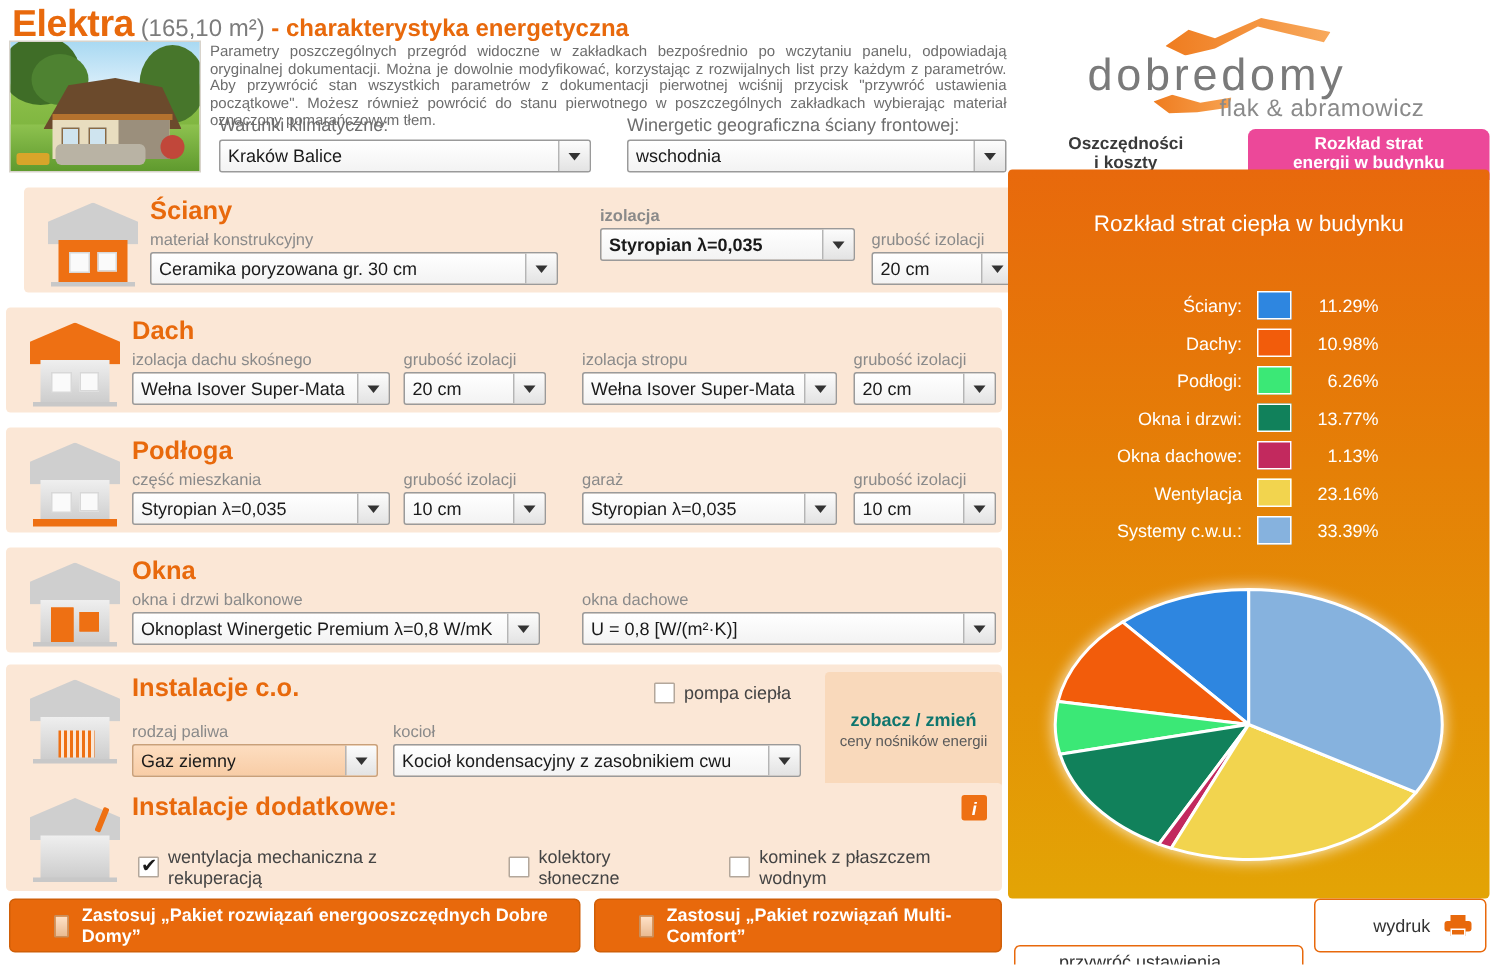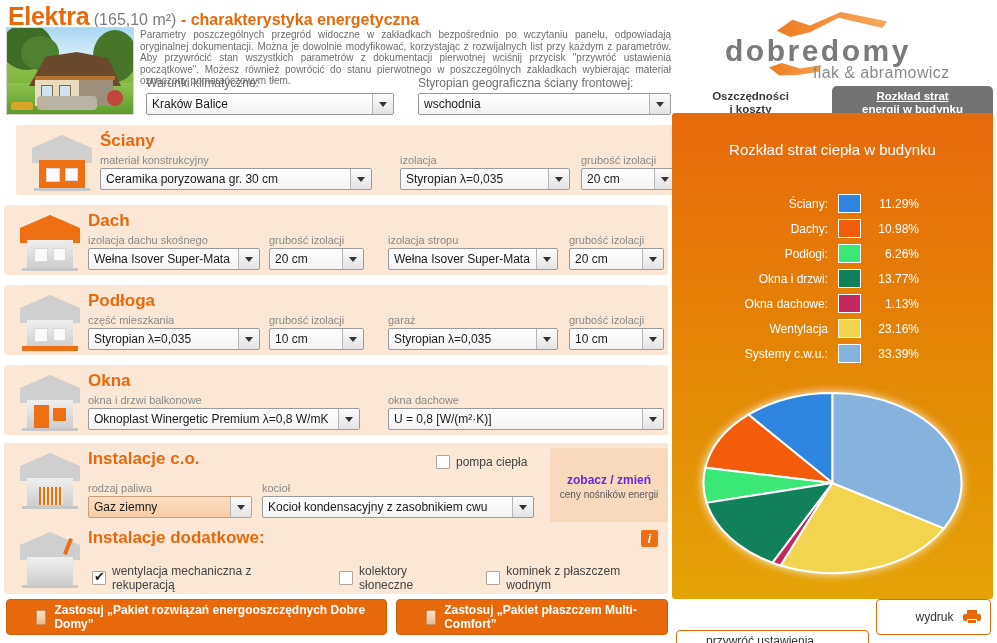--- a/index.html
+++ b/index.html
@@ -155,21 +155,21 @@
     font-size: 13px; color: #1a1a1a; line-height: 16px;
   }
   .cb-row { font-size: 12px; color: #444; display:inline-flex; align-items:center; gap:6px; }
 
   .pricebox {
     position: absolute; left: 546px; top: 5px; width: 118px; height: 77px;
     background: #f9d9bb; border-radius: 3px;
     display: flex; flex-direction: column; align-items: center; justify-content: center;
     text-align: center;
   }
-  .pricebox .b1 { font-size: 12px; font-weight: bold; color: #6d28d9; }
+  .pricebox .b1 { font-size: 12px; font-weight: bold; color: #0f766e; }
   .pricebox .b2 { font-size: 10px; color: #5a5a5a; margin-top: 2px; }
 
   .infobtn {
     position: absolute; right: 10px; top: 8px;
     width: 17px; height: 17px; background: #ee7013; color:#fff;
     font-style: italic; font-weight: bold; font-size: 12px;
     display:flex; align-items:center; justify-content:center; border-radius:2px;
   }
 
   
@@ -180,21 +180,21 @@
   }
   .tabs { position: absolute; left: 672px; top: 86px; width: 321px; height: 34px; }
   .tab {
     position: absolute; top: 0; height: 34px;
     display: flex; align-items: center; justify-content: center;
     text-align: center; font-size: 11.5px; font-weight: bold;
     line-height: 13px; border-radius: 5px 5px 0 0;
     cursor: default;
   }
   .tab.inactive { left: 0; width: 157px; background: #ffffff; color: #3a3a3a; }
-  .tab.active { left: 160px; width: 161px; background: #737373; color: #ffffff; text-decoration: underline; }
+  .tab.active { left: 160px; width: 161px; background: #ec4899; color: #ffffff; }
 
   .chart-title {
     position: absolute; left: 0; right: 0; top: 28px;
     text-align: center; font-size: 15px; color: #ffffff;
   }
   .legend { position: absolute; left: 0; top: 78px; width: 100%; }
   .lrow {
     display: flex; align-items: center; height: 25px; margin-bottom: 0px;
     font-size: 12px; color: #ffffff;
   }
@@ -237,21 +237,21 @@
     width: 18px; height: 14px; margin-left: 9px; position: relative;
   }
   .printer .pbody { position:absolute; left:0; top:4px; width:18px; height:7px; background:#E8690C; border-radius:2px;}
   .printer .ptop  { position:absolute; left:4px; top:0; width:10px; height:4px; background:#E8690C;}
   .printer .pout  { position:absolute; left:4px; top:9px; width:10px; height:5px; background:#E8690C; border:1px solid #fff;}
 
   
   .logo { position: absolute; left: 717px; top: 4px; width: 270px; height: 78px; }
   .logo .word {
     position: absolute; left: 8px; top: 30px;
-    font-size: 30px; font-weight: bold; color: #7a7a7a;
+    font-size: 30px; font-weight: normal; color: #7a7a7a;
     letter-spacing: 2.5px;
   }
   .logo .sub2 {
     position: absolute; left: 96px; top: 60px;
     font-size: 16px; color: #8a8a8a; letter-spacing: 0.4px;
   }
   .logo .swoosh1 {
     position: absolute; left: 60px; top: 8px; width: 110px; height: 26px;
     background: linear-gradient(90deg,#ef7c1f,#f8a95c);
     clip-path: polygon(0% 72%, 14% 30%, 30% 52%, 58% 0%, 100% 36%, 96% 62%, 56% 22%, 30% 78%, 12% 96%);
@@ -294,21 +294,21 @@
 
   <div class="topfield f-klim">
     <span class="lbl">Warunki klimatyczne:</span>
     <div class="sel">
       <span class="txt">Kraków Balice</span>
       <span class="arw"></span>
     </div>
   </div>
 
   <div class="topfield f-orient">
-    <span class="lbl">Styropian geograficzna ściany frontowej:</span>
+    <span class="lbl">Winergetic geograficzna ściany frontowej:</span>
     <div class="sel">
       <span class="txt">wschodnia</span>
       <span class="arw"></span>
     </div>
   </div>
 
   <div class="section" style="top:125px;height:70px;margin-left:12px;">
     <div class="sec-icon">
       <div class="hicon walls">
           <div class="hroof"></div>
@@ -319,21 +319,21 @@
         </div>
     </div>
     <div class="sec-title">Ściany</div>
     <div class="fld" style="left:84px;top:29px;width:272px;">
       <span class="lbl">materiał konstrukcyjny</span>
       <div class="sel">
         <span class="txt">Ceramika poryzowana gr. 30 cm</span>
         <span class="arw"></span>
       </div>
     </div>
-    <div class="fld" style="left:384px;top:29px;width:170px;">
+    <div class="fld" style="left:384px;top:13px;width:170px;font-weight:bold;">
       <span class="lbl">izolacja</span>
       <div class="sel">
         <span class="txt">Styropian λ=0,035</span>
         <span class="arw"></span>
       </div>
     </div>
     <div class="fld" style="left:565px;top:29px;width:95px;">
       <span class="lbl">grubość izolacji</span>
       <div class="sel">
         <span class="txt">20 cm</span>
@@ -587,21 +587,21 @@
     </div>
   </div>
 
   <div class="btn-row">
     <div class="btn primary b1">
       <span class="bicon"></span>
       <span>Zastosuj „Pakiet rozwiązań energooszczędnych Dobre Domy”</span>
     </div>
     <div class="btn primary b2">
       <span class="bicon"></span>
-      <span>Zastosuj „Pakiet płaszczem Multi-Comfort”</span>
+      <span>Zastosuj „Pakiet rozwiązań Multi-Comfort”</span>
     </div>
     <div class="btn ghost b3">
       <span>przywróć ustawienia początkowe</span>
     </div>
     <div class="btn ghost b4">
       <span>wydruk</span>
       <span class="printer">
         <span class="ptop"></span>
           <span class="pbody"></span>
           <span class="pout"></span>

